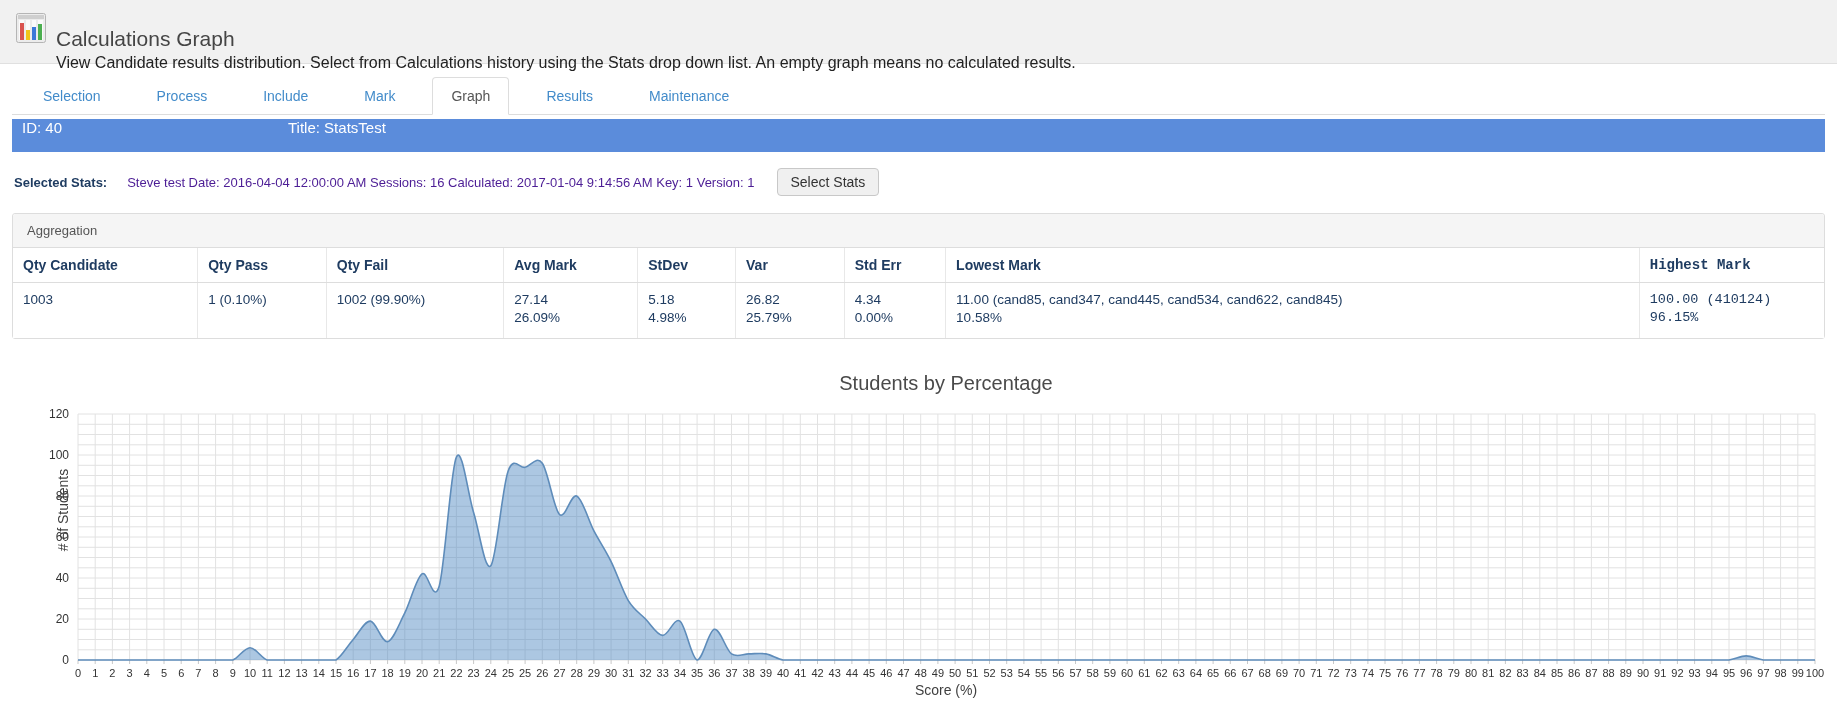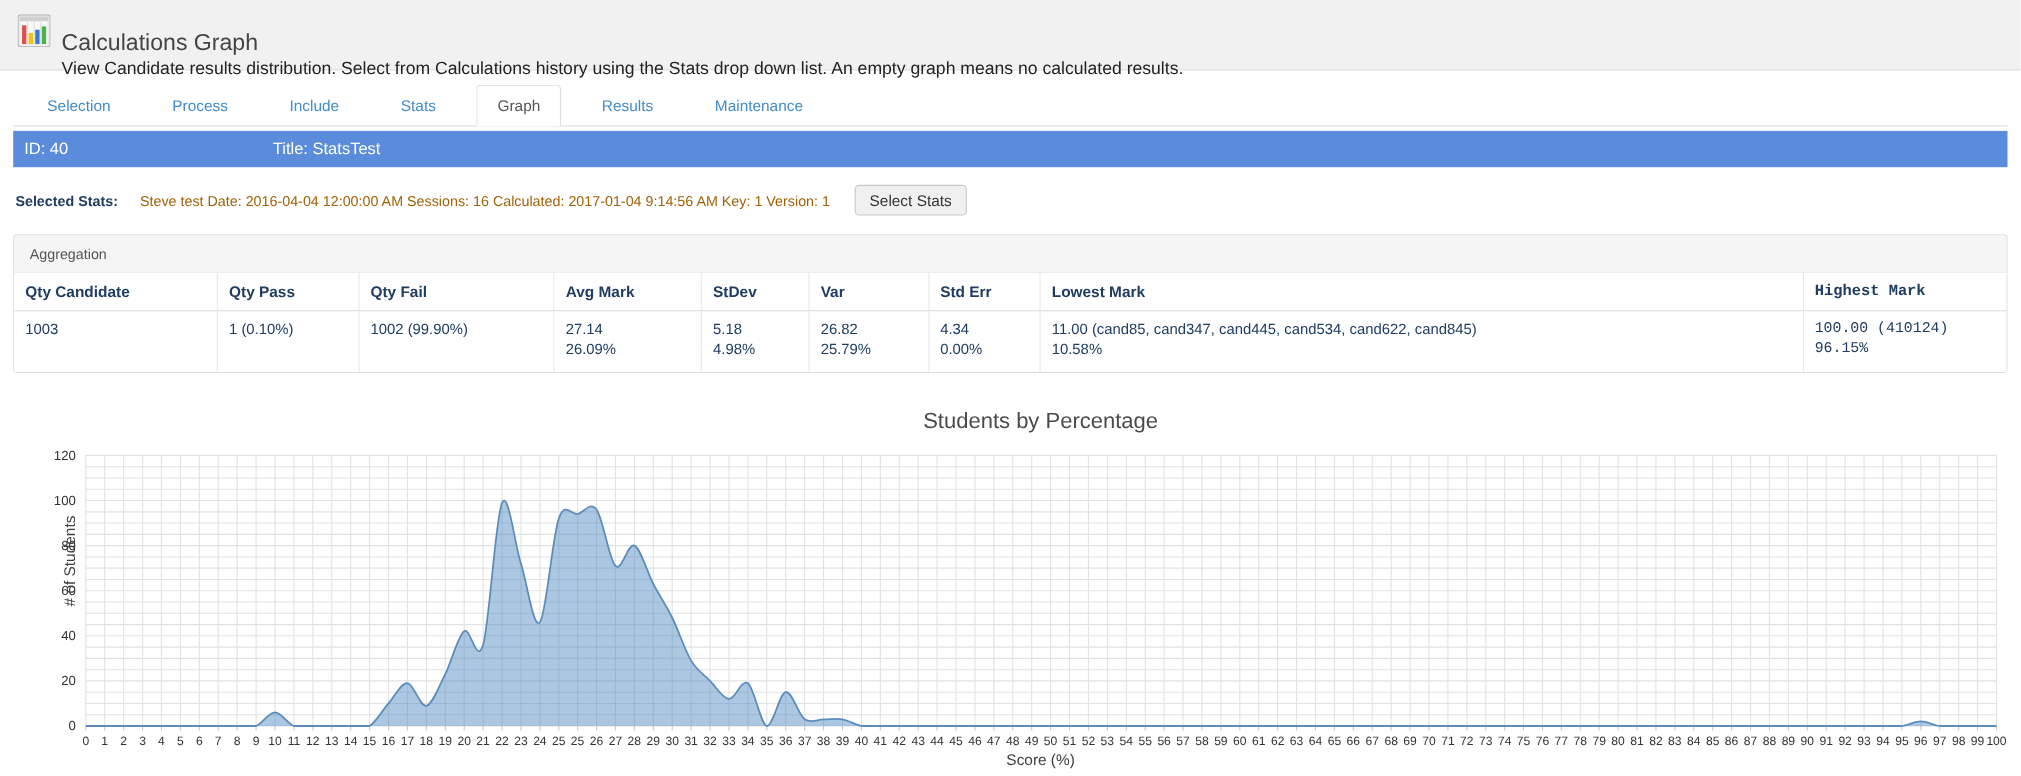--- a/index.html
+++ b/index.html
@@ -14,27 +14,27 @@
   .app-title { font-size:21px; color:#454545; line-height:26px; font-weight:400; }
   .app-subtitle { font-size:16px; color:#222; margin-top:2px; }
 
   
   .tabs { margin:13px 12px 0 12px; border-bottom:1px solid #ddd; display:flex; list-style:none; }
   .tab { font-size:14px; color:#428bca; padding:10px 18px; margin:0 6px -1px 12px; cursor:pointer;
          border:1px solid transparent; border-radius:4px 4px 0 0; background:transparent; }
   .tab.active { background:#fff; color:#555; border-color:#ddd #ddd #fff #ddd; }
 
   
-  .id-bar { margin:4px 12px 0 12px; height:33px; background:#5b8cdb; color:#fff; display:flex; align-items:center; padding:0 10px; font-size:15px; }
+  .id-bar { margin:4px 12px 0 12px; height:33px; background:#5b8cdb; color:#fff; display:flex; padding:0 10px; font-size:15px;gap:40px; }
   .id-bar .id-label { width:226px; }
 
   
   .stats-row { margin:14px 12px 0 14px; display:flex; align-items:center; min-height:32px; }
   .stats-label { font-size:13px; font-weight:bold; color:#1f3c61; margin-right:20px; white-space:nowrap; }
-  .stats-text { font-size:13px; color:#a16207; white-space:nowrap; }
+  .stats-text { font-size:13px; color:#4c1d95; white-space:nowrap; }
   .select-stats-btn { margin-left:22px; font-family:inherit; font-size:14px; color:#333; background:#f0f0f0; border:1px solid #c8c8c8; border-radius:4px; padding:5px 13px; cursor:pointer; }
 
   
   .panel { margin:15px 12px 0 12px; border:1px solid #ddd; border-radius:3px; }
   .panel-header { background:#f5f5f5; border-bottom:1px solid #ddd; padding:9px 14px; font-size:13px; color:#555; border-radius:3px 3px 0 0; }
   table.agg { width:100%; border-collapse:collapse; table-layout:fixed; background:#fff; }
   table.agg th { text-align:left; font-size:14px; font-weight:bold; color:#1f3c61; padding:9px 10px; border-right:1px solid #e8e8e8; border-bottom:1px solid #ddd; }
   table.agg td { vertical-align:top; font-size:13.5px; color:#1f3c61; padding:9px 10px 13px 10px; border-right:1px solid #e8e8e8; }
   table.agg th:last-child, table.agg td:last-child { border-right:none;font-family:Liberation Mono, monospace; }
   .cell-line + .cell-line { margin-top:3px; }
@@ -67,21 +67,21 @@
     <div class="app-header-text">
       <div class="app-title">Calculations Graph</div>
       <div class="app-subtitle">View Candidate results distribution. Select from Calculations history using the Stats drop down list. An empty graph means no calculated results.</div>
     </div>
   </div>
 
   <ul class="tabs">
     <li class="tab">Selection</li>
     <li class="tab">Process</li>
     <li class="tab">Include</li>
-    <li class="tab">Stats</li>
+    <li class="tab">Mark</li>
     <li class="tab active">Graph</li>
     <li class="tab">Results</li>
     <li class="tab">Maintenance</li>
   </ul>
 
   <div class="id-bar">
     <span class="id-label">ID: 40</span>
     <span class="title-label">Title: StatsTest</span>
   </div>
 

